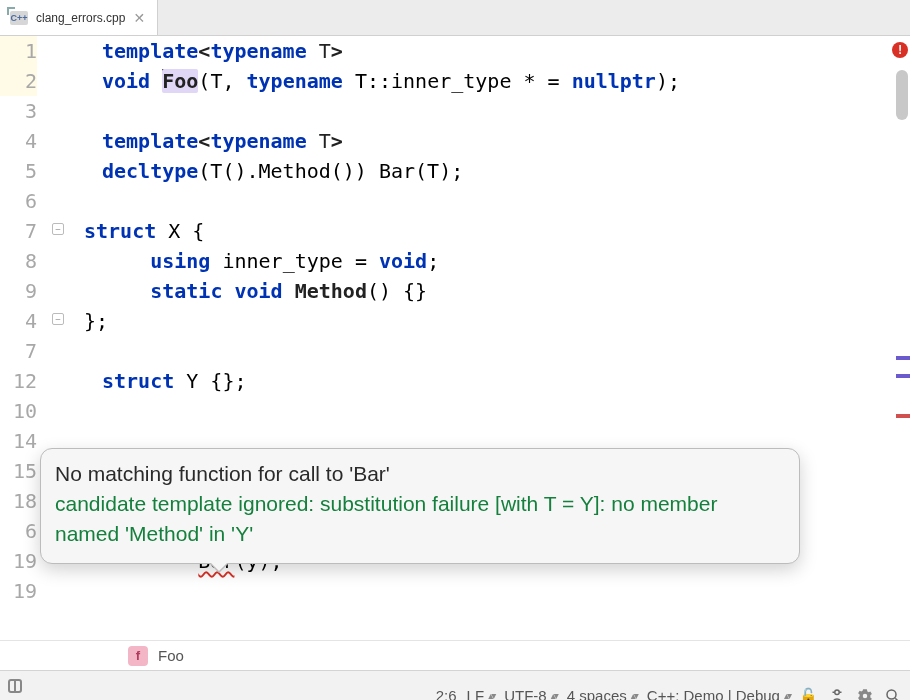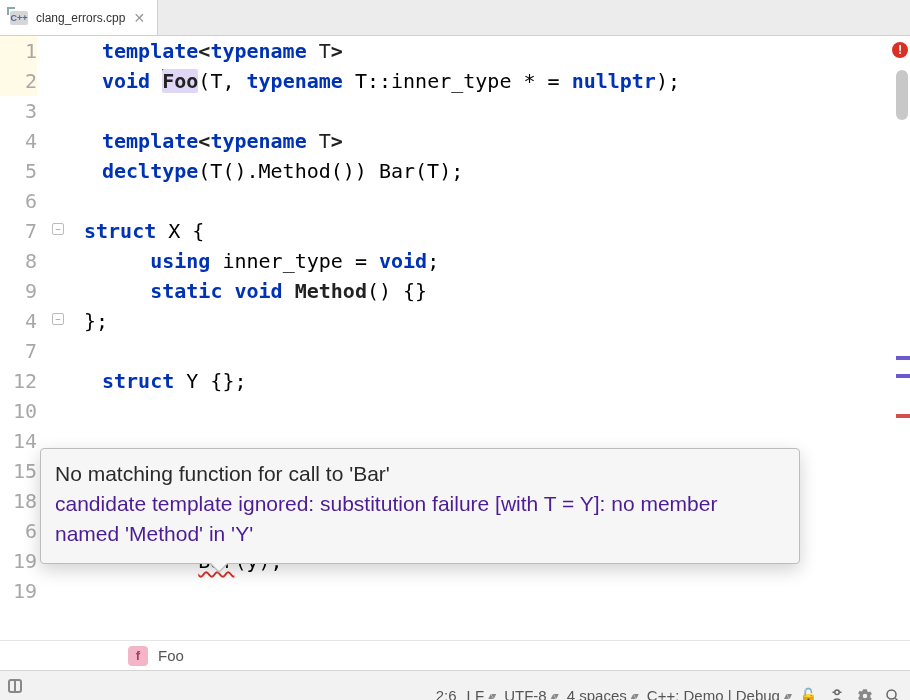--- a/index.html
+++ b/index.html
@@ -33,23 +33,23 @@
   .under-sq { text-decoration: underline wavy #d93025; text-underline-offset: 3px; }
   .hl-ref { background: #e0d6f5; border-radius:2px; }
 
   
   .err-stripe { position:absolute; right:0; top:0; width:16px; height:100%; }
   .err-badge { position:absolute; right:2px; top:6px; width:16px; height:16px; background:#d93025; color:#fff; border-radius:50%; font-size:12px; font-weight:700; text-align:center; line-height:16px; }
   .scroll-thumb { position:absolute; right:2px; top:34px; width:12px; height:50px; background:#c8c8c8; border-radius:6px; }
   .stripe-mark { position:absolute; right:0; width:14px; height:4px; }
 
   
-  .tooltip { position:absolute; left:40px; top:412px; width:760px; background:#f6f6f6; border:1px solid #bcbcbc; border-radius:4px; box-shadow:0 6px 18px rgba(0,0,0,0.18); padding:10px 14px 14px; font-family:-apple-system,"Segoe UI",sans-serif; font-size:21px; line-height:30px; }
+  .tooltip { position:absolute; left:40px; top:412px; width:760px; background:#f6f6f6; border:1px solid #bcbcbc; border-radius:12px; box-shadow:0 6px 18px rgba(0,0,0,0.18); padding:10px 14px 14px; font-family:-apple-system,"Segoe UI",sans-serif; font-size:21px; line-height:30px; }
   .tooltip .tt-title { color:#2a2a2a; }
-  .tooltip .tt-detail { color:#4c1d95; }
+  .tooltip .tt-detail { color:#15803d; }
   .tooltip .tail { position:absolute; left:168px; bottom:-10px; width:0; height:0; border-left:10px solid transparent; border-right:10px solid transparent; border-top:10px solid #bcbcbc; }
   .tooltip .tail::after { content:""; position:absolute; left:-9px; top:-11px; border-left:9px solid transparent; border-right:9px solid transparent; border-top:9px solid #f6f6f6; }
 
   
   .crumbbar { height:30px; background:#fff; border-top:1px solid #e4e4e4; display:flex; align-items:center; padding-left:128px; gap:10px; }
   .crumb-badge { width:20px; height:20px; background:#f2b6c6; border-radius:4px; color:#b23a5c; font-size:13px; font-weight:600; display:flex; align-items:center; justify-content:center; }
   .crumb-label { font-size:15px; color:#555; }
 
   
   .statusbar { height:30px; background:#f2f2f2; border-top:1px solid #d4d4d4; display:flex; align-items:center; font-size:15px; color:#555; }

